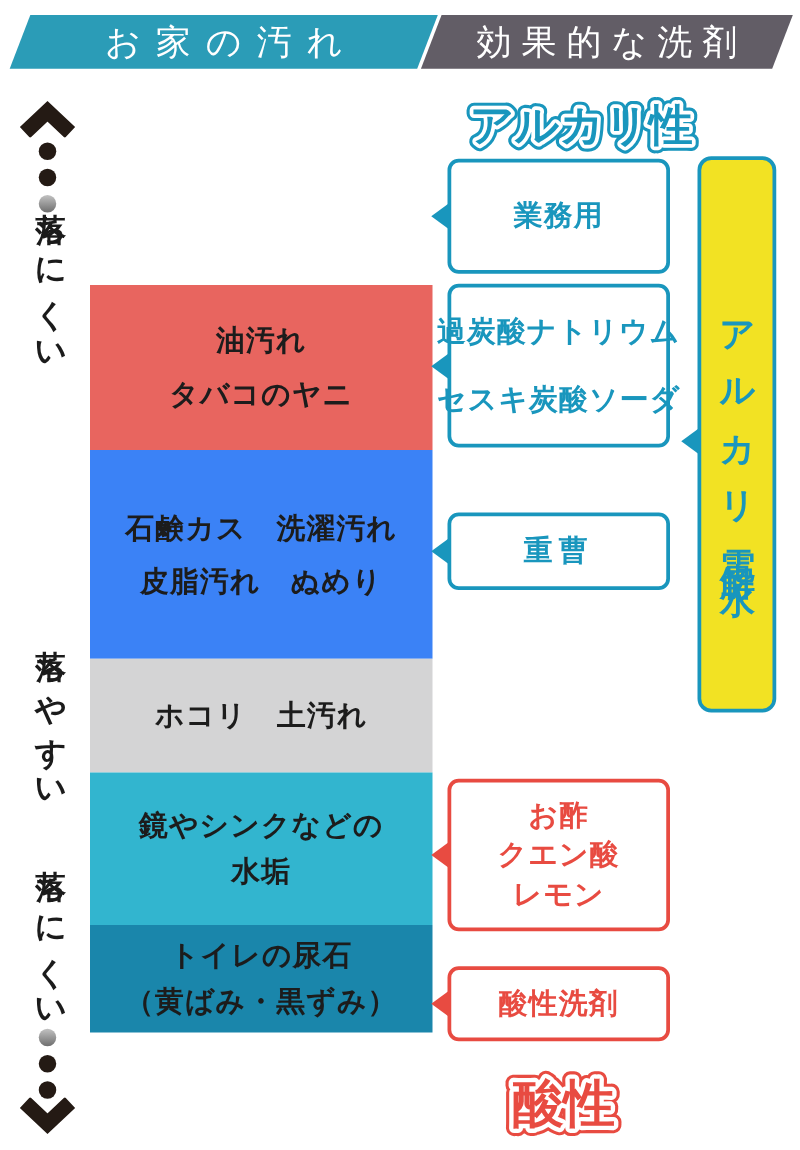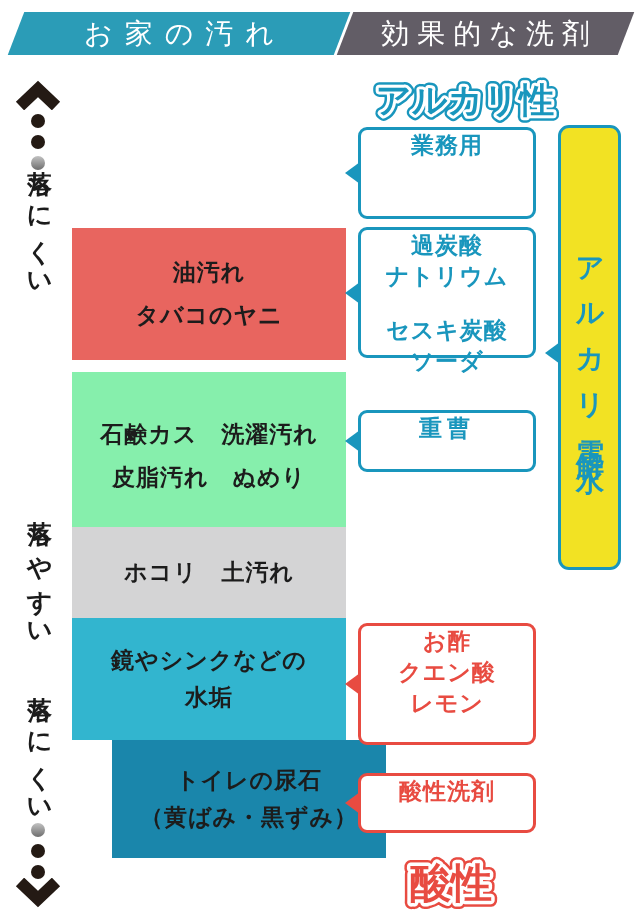--- a/index.html
+++ b/index.html
@@ -25,26 +25,26 @@
 
   
   .stain{position:absolute;left:72px;width:274px;display:flex;flex-direction:column;
          align-items:center;justify-content:center;gap:12px;}
   .stain-line{font-size:23px;font-weight:700;color:#1c1c1c;letter-spacing:1px;
               text-align:center;white-space:nowrap;}
 
   
   .dbox{position:absolute;left:358px;width:178px;box-sizing:border-box;background:#fff;
         border-radius:9px;display:flex;flex-direction:column;align-items:center;
-        justify-content:flex-start;}
+        justify-content:center;}
   .dbox.blue{border:3px solid #1996bd;color:#1996bd;}
   .dbox.red{border:3px solid #e84b41;color:#e84b41;}
   .dbox-line{font-size:23px;font-weight:700;letter-spacing:1px;line-height:1.35;
              text-align:center;white-space:nowrap;}
-  .dbox-group{display:flex;flex-direction:column;align-items:center;}
+  .dbox-group{display:flex;flex-direction:row;align-items:center;}
   .dbox-group + .dbox-group{margin-top:23px;}
   .tri-left{position:absolute;width:0;height:0;border-top:11px solid transparent;
             border-bottom:11px solid transparent;}
   .dbox .tri-left{left:-16px;top:50%;transform:translateY(-50%);}
   .dbox.blue .tri-left{border-right:15px solid #1996bd;}
   .dbox.red .tri-left{border-right:15px solid #e84b41;}
 
   
   .ybar{position:absolute;left:558px;top:125px;width:63px;height:445px;box-sizing:border-box;
         background:#f2e223;border:3px solid #1996bd;border-radius:11px;display:flex;
@@ -91,32 +91,32 @@
     <div class="dot"></div>
   </div>
   <svg class="rail-chevron" style="top:878px" width="50" height="30" viewBox="0 0 50 30">
     <path d="M7 4 L25 21 L43 4" fill="none" stroke="#241a14" stroke-width="12"></path>
   </svg>
 
   <div class="stain" style="top: 228px; height: 132px; background: rgb(232, 101, 95);">
     <div class="stain-line">油汚れ</div>
     <div class="stain-line">タバコのヤニ</div>
   </div>
-  <div class="stain" style="top: 372px; height: 167px; background: #86efac;">
+  <div class="stain" style="top: 360px; height: 167px; background: #3b82f6;">
     <div class="stain-line">石鹸カス　洗濯汚れ</div>
     <div class="stain-line">皮脂汚れ　ぬめり</div>
   </div>
   <div class="stain" style="top: 527px; height: 91px; background: rgb(212, 212, 213);">
     <div class="stain-line">ホコリ　土汚れ</div>
   </div>
   <div class="stain" style="top: 618px; height: 122px; gap: 6px; background: rgb(50, 181, 207);">
     <div class="stain-line">鏡やシンクなどの</div>
     <div class="stain-line">水垢</div>
   </div>
-  <div class="stain" style="top: 740px; height: 118px; gap: 6px; background: rgb(26, 134, 171); margin-left: 40px;">
+  <div class="stain" style="top: 740px; height: 86px; gap: 6px; background: rgb(26, 134, 171);">
     <div class="stain-line">トイレの尿石</div>
     <div class="stain-line">（黄ばみ・黒ずみ）</div>
   </div>
 
   <svg class="sticker" style="left:352px;top:74px" width="226" height="50" viewBox="0 0 226 50">
     <text class="outer-blue" x="113" y="38" text-anchor="middle" font-size="35">アルカリ性</text>
     <text class="inner-blue" x="113" y="38" text-anchor="middle" font-size="35">アルカリ性</text>
   </svg>
 
   <div class="dbox blue" style="top:127px;height:92px">

